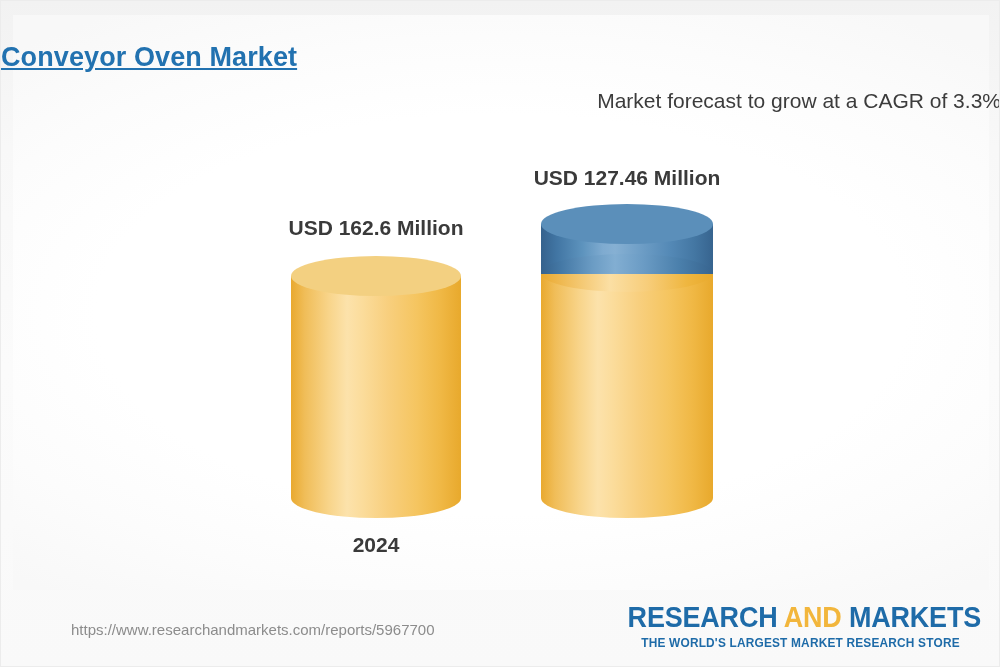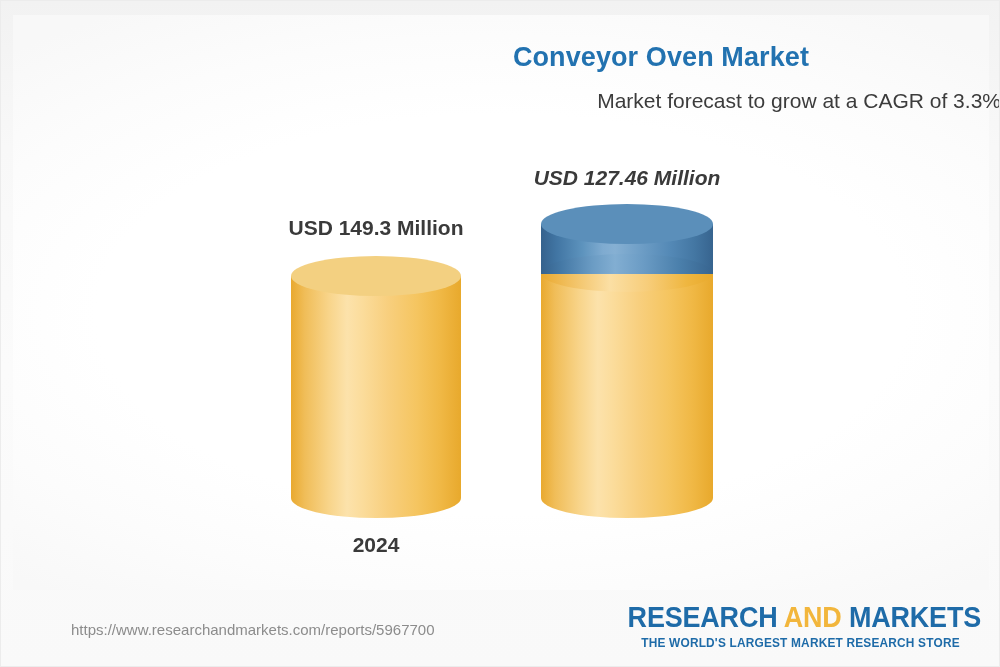--- a/index.html
+++ b/index.html
@@ -29,25 +29,26 @@
     top: 14px;
     width: 976px;
     height: 575px;
     background: radial-gradient(ellipse 74% 62% at 50% 52%, #ffffff 0%, #ffffff 56%, #fcfcfc 78%, #f8f8f8 100%);
   }
   #title {
     position: absolute;
     left: 0;
     top: 41px;
     width: 808px;
-    text-align: right;
+    text-align: left;
     font-size: 27px;
     font-weight: bold;
     color: #2272b0;
     letter-spacing: 0.1px;
+    text-decoration: underline;
   }
   #subtitle {
     position: absolute;
     left: 0;
     top: 88px;
     width: 1000px;
     text-align: right;
     font-size: 21px;
     font-weight: normal;
     color: #3c3c3c;
@@ -62,21 +63,20 @@
   }
   #label-2024 {
     left: 275px;
     top: 215px;
     width: 200px;
   }
   #label-2030 {
     left: 506px;
     top: 165px;
     width: 240px;
-    font-style: italic;
   }
   .year-label {
     position: absolute;
     top: 532px;
     text-align: center;
     font-size: 21px;
     font-weight: bold;
     color: #3a3a3a;
   }
   #year-2024 { left: 290px; width: 170px; text-align: center; }
@@ -242,21 +242,21 @@
 
     <div class="body-blue" style="top:20px; height:50px;"></div>
 
     <div class="bottom-round" style="top:50px; height:38px;
                 background:linear-gradient(90deg,#35628d 0%,#4579a6 12%,#6b9cc4 30%,#82aed2 43%,#6a9bc4 60%,#4b80ac 80%,#37648f 100%);
                 clip-path: polygon(0 0, 100% 0, 100% 52%, 0 52%);"></div>
 
     <div class="cap cap-blue" style="top:0px; height:40px;"></div>
   </div>
 
-  <div class="value-label" id="label-2024">USD 149.3 Million</div>
+  <div class="value-label" id="label-2024">USD 162.6 Million</div>
   <div class="value-label" id="label-2030">USD 127.46 Million</div>
 
   <div class="year-label" id="year-2024">2024</div>
 
   <div id="footer-url">https://www.researchandmarkets.com/reports/5967700</div>
 
   <div id="logo">
     <div id="logo-main"><span class="logo-blue">RESEARCH</span> <span class="logo-gold">AND</span> <span class="logo-blue">MARKETS</span></div>
     <div id="logo-tagline">THE WORLD'S LARGEST MARKET RESEARCH STORE</div>
   </div>

